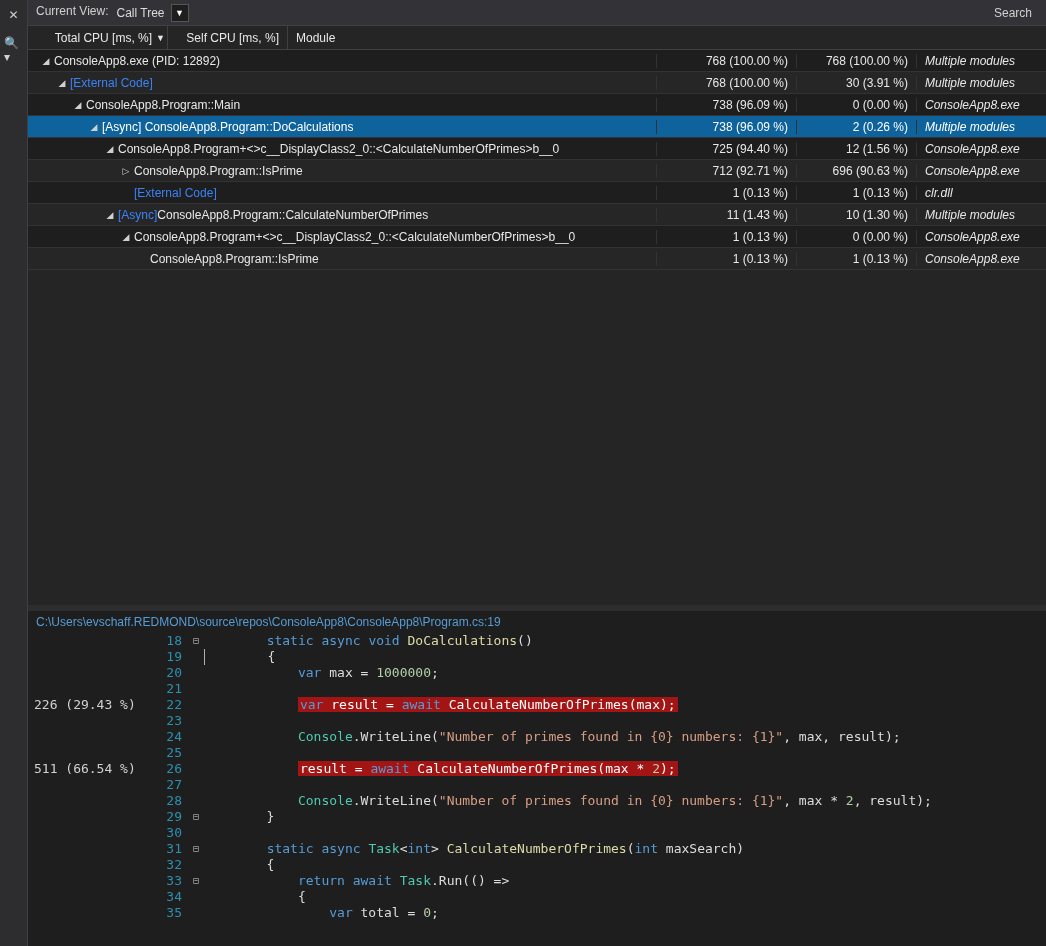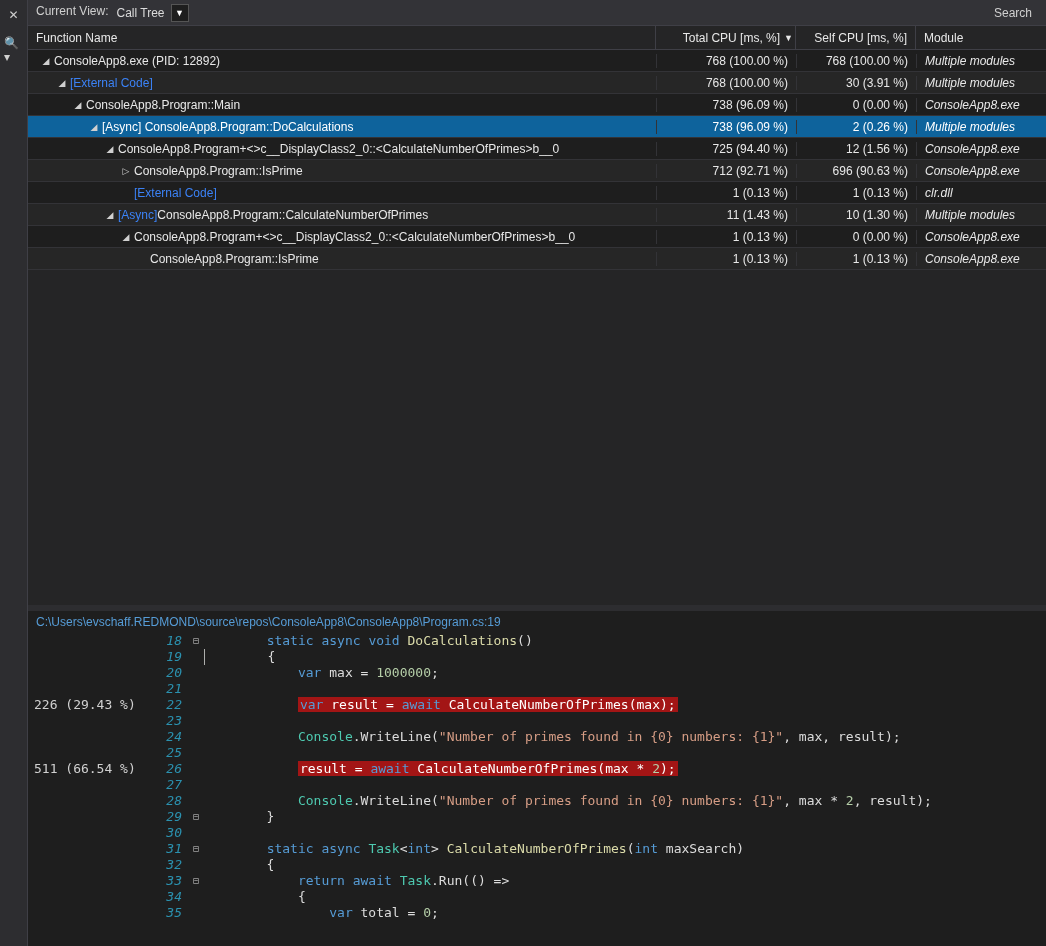--- a/index.html
+++ b/index.html
@@ -108,21 +108,21 @@
   .path-bar {
     color: #569cd6;
     padding: 4px 8px;
     font-size: 12px;
     background: #1e1e1e;
   }
   .code-area { flex:1; display:flex; font-family: Consolas, monospace; font-size: 13px; overflow:hidden;}
   .gutter-metrics { width: 110px; background:#1e1e1e; color:#d0d0d0; padding-top:0;}
   .gutter-metrics .metric { height:16px; line-height:16px; padding-left:6px;}
   .gutter-lines { width:50px; text-align:right; color:#2b91af; background:#1e1e1e;}
-  .gutter-lines .ln { height:16px; line-height:16px; padding-right:6px;font-style:italic;}
+  .gutter-lines .ln { height:16px; line-height:16px; padding-right:6px;}
   .gutter-fold { width:16px; background:#1e1e1e; color:#a0a0a0;}
   .gutter-fold .fd { height:16px; line-height:16px; text-align:center; font-size:10px;}
   .code-lines { flex:1; background:#1e1e1e; position:relative;}
   .code-lines .cl { height:16px; line-height:16px; white-space:pre; color:#dcdcdc;}
   .kw { color:#569cd6; }
   .type { color:#4ec9b0; }
   .str { color:#d69d85; }
   .num { color:#b5cea8; }
   .fn { color:#dcdcaa;margin-top:43px; }
   .hot { background:#a31515; color:#fff; padding:0 2px;}
@@ -160,23 +160,20 @@
         <span class="toolbar-label">Current View:</span>
         <div class="dropdown">
           <span>Call Tree</span>
           <span class="dropdown-btn">▼</span>
         </div>
       </div>
       <span class="search-link">Search</span>
     </div>
 
     <div class="table-header">
-      <div class="col-func">
-          <span>Function Name</span>
-        </div>
       <div class="col-total">
           <span>Total CPU [ms, %]</span>
           <span class="sort-ind">▼</span>
         </div>
       <div class="col-self">
           <span>Self CPU [ms, %]</span>
         </div>
       <div class="col-mod">
           <span>Module</span>
         </div>

